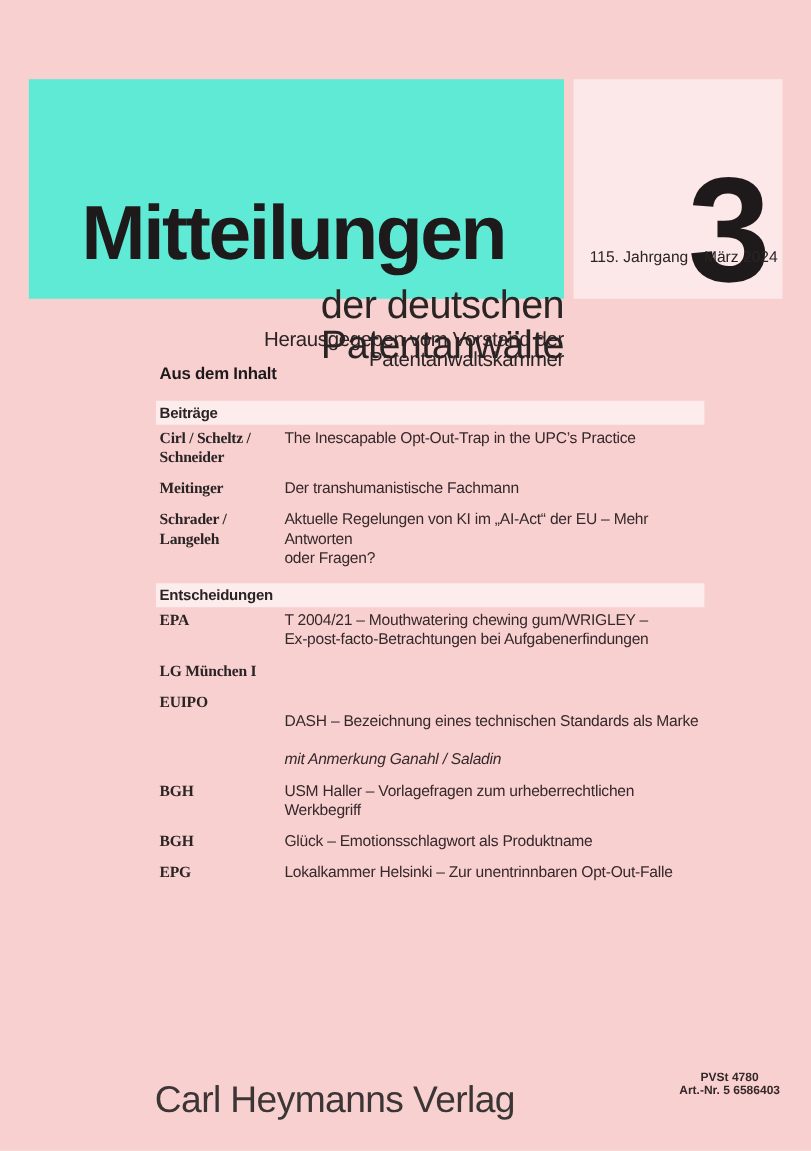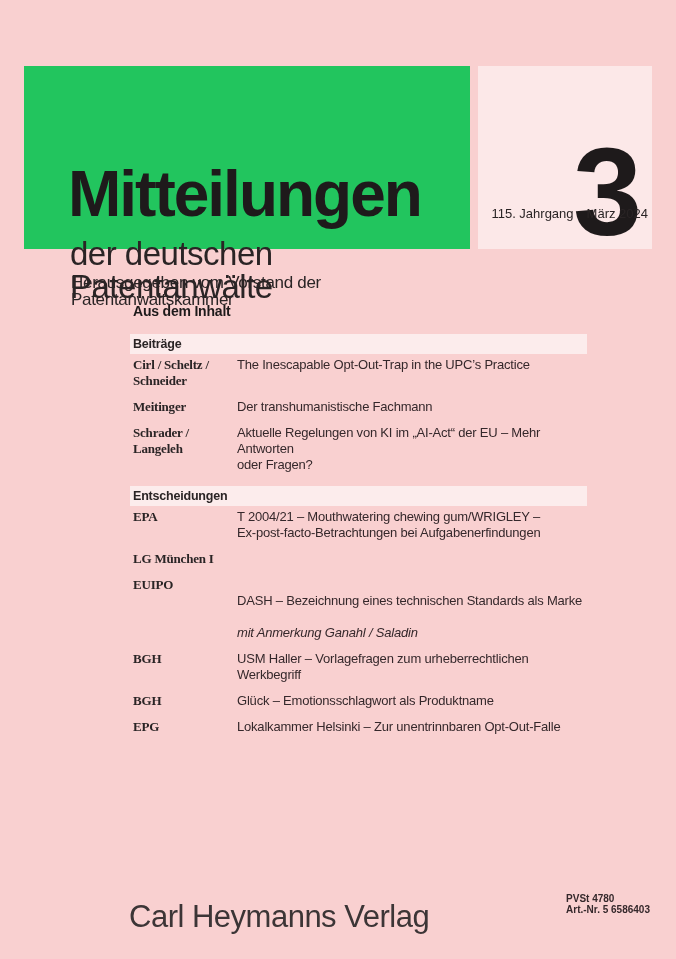--- a/index.html
+++ b/index.html
@@ -14,22 +14,23 @@
     background: #f9d0d0;
     overflow: hidden;
     color: #35282b;
   }
 
   
   .masthead-left {
     position: absolute;
     left: 24px; top: 66px;
     width: 446px; height: 183px;
-    background: #22c55e;
+    background: #5eead4;
     box-sizing: border-box;
+    text-align: right;
   }
   .masthead-title {
     position: absolute;
     left: 44px; top: 96px;
     font-size: 64px;
     font-weight: 700;
     letter-spacing: -2px;
     color: #1e1a1b;
     line-height: 1;
   }
@@ -133,21 +134,21 @@
     position: absolute;
     left: 129px; top: 899px;
     font-size: 31px;
     font-weight: 400;
     letter-spacing: -0.5px;
     color: #3c3536;
   }
   .print-codes {
     position: absolute;
     right: 26px; top: 893px;
-    text-align: left;
+    text-align: center;
     font-size: 10px;
     font-weight: 600;
     line-height: 11px;
     color: #35282b;
   }
 </style>
 </head>
 <body>
 
 <div class="page">

